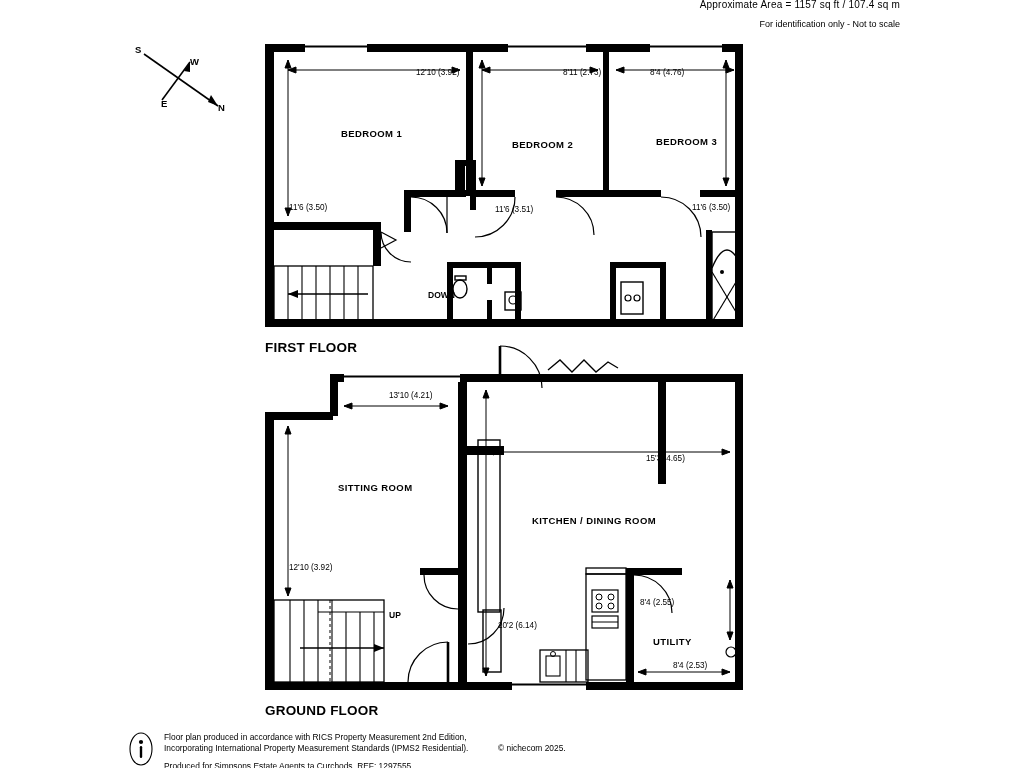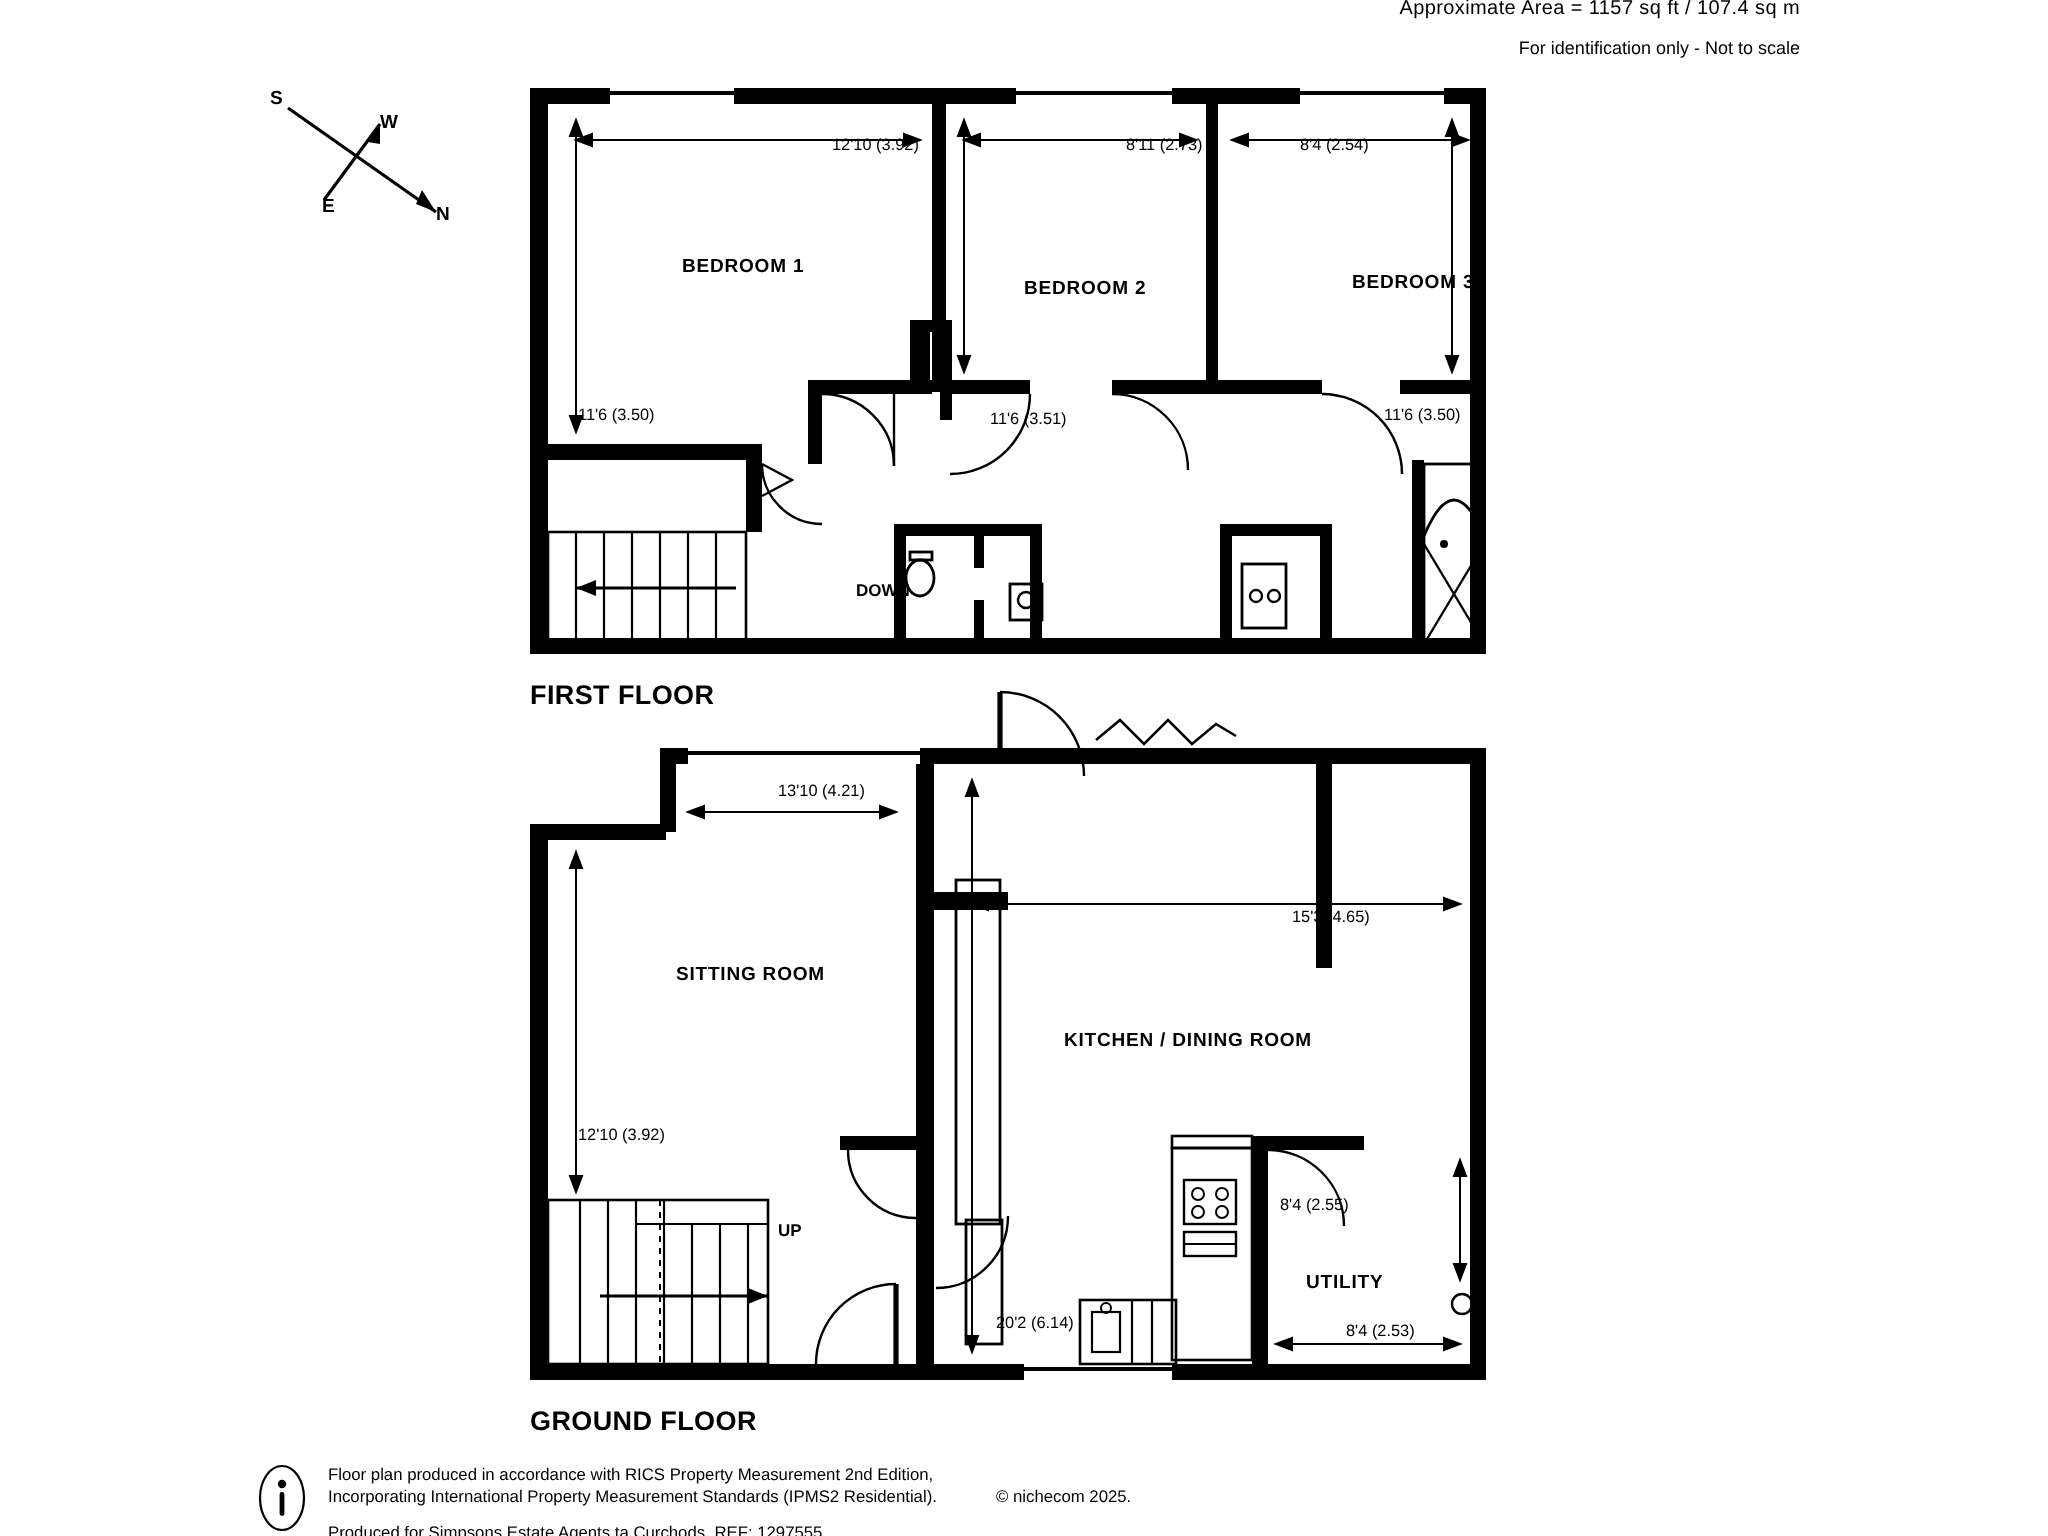--- a/index.html
+++ b/index.html
@@ -329,40 +329,40 @@
       <polygon points="638,672 646,669 646,675" fill="#000"></polygon>
       <polygon points="730,672 722,669 722,675" fill="#000"></polygon>
     </g>
   </g>
 </svg>
 
 <div class="floor-label abs" id="first-floor-label">FIRST FLOOR</div>
 
 <div class="room-name" style="left:341px; top:128px;">BEDROOM 1</div>
 <div class="room-name" style="left:512px; top:139px;">BEDROOM 2</div>
-<div class="room-name" style="left:648px; top:136px;padding-left:28px;">BEDROOM 3</div>
+<div class="room-name" style="left:628px; top:136px;padding-left:28px;">BEDROOM 3</div>
 
 <div class="dim" style="left:416px; top:68px;">12'10 (3.92)</div>
 <div class="dim" style="left:563px; top:68px;">8'11 (2.73)</div>
-<div class="dim" style="left:650px; top:68px;">8'4 (2.54)</div>
+<div class="dim" style="left:650px; top:68px;">8'4 (4.76)</div>
 <div class="dim" style="left:289px; top:203px;">11'6 (3.50)</div>
 <div class="dim" style="left:495px; top:205px;">11'6 (3.51)</div>
 <div class="dim" style="left:692px; top:203px;">11'6 (3.50)</div>
 <div class="dir-label" style="left:392px; top:290px;margin-left:36px;">DOWN</div>
 
 <div class="floor-label abs" id="ground-floor-label">GROUND FLOOR</div>
 
 <div class="room-name" style="left:338px; top:482px;">SITTING ROOM</div>
 <div class="room-name" style="left:532px; top:515px;">KITCHEN / DINING ROOM</div>
 <div class="room-name" style="left:653px; top:636px;">UTILITY</div>
 
 <div class="dim" style="left:389px; top:391px;">13'10 (4.21)</div>
 <div class="dim" style="left:646px; top:454px;">15'3 (4.65)</div>
 <div class="dim" style="left:289px; top:563px;">12'10 (3.92)</div>
-<div class="dim" style="left:498px; top:657px;">20'2 (6.14)</div>
+<div class="dim" style="left:498px; top:621px;">20'2 (6.14)</div>
 <div class="dim" style="left:640px; top:598px;">8'4 (2.55)</div>
 <div class="dim" style="left:673px; top:661px;">8'4 (2.53)</div>
 <div class="dir-label" style="left:389px; top:610px;">UP</div>
 
 <div class="abs" id="footer">
   <span id="footer-icon">
     <svg width="26" height="34" viewBox="0 0 26 34">
       <ellipse cx="13" cy="17" rx="11" ry="16" fill="none" stroke="#000" stroke-width="1.1"></ellipse>
       <circle cx="13" cy="10" r="2.1" fill="#000"></circle>
       <rect x="11.8" y="14" width="2.4" height="12" rx="1.2" fill="#000"></rect>

